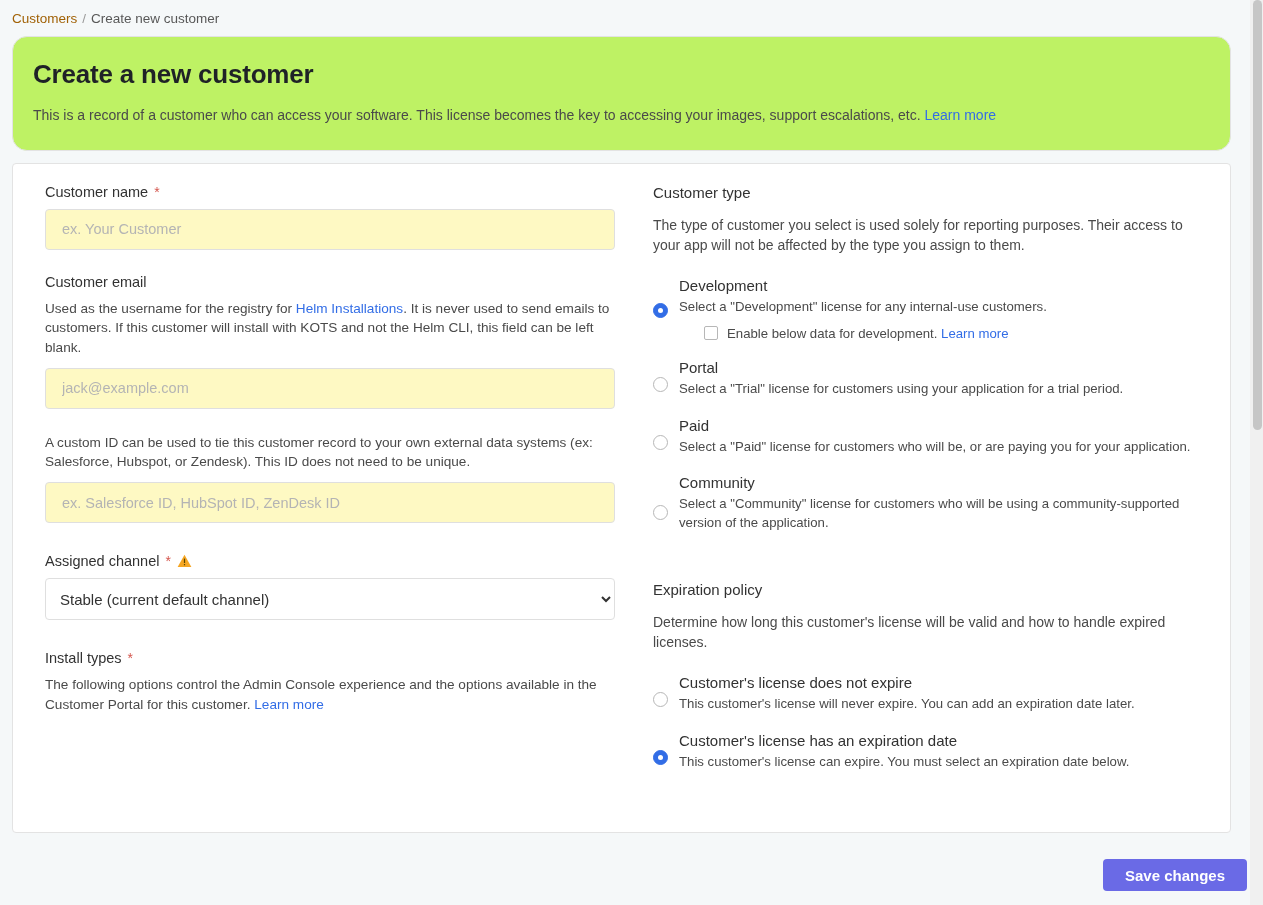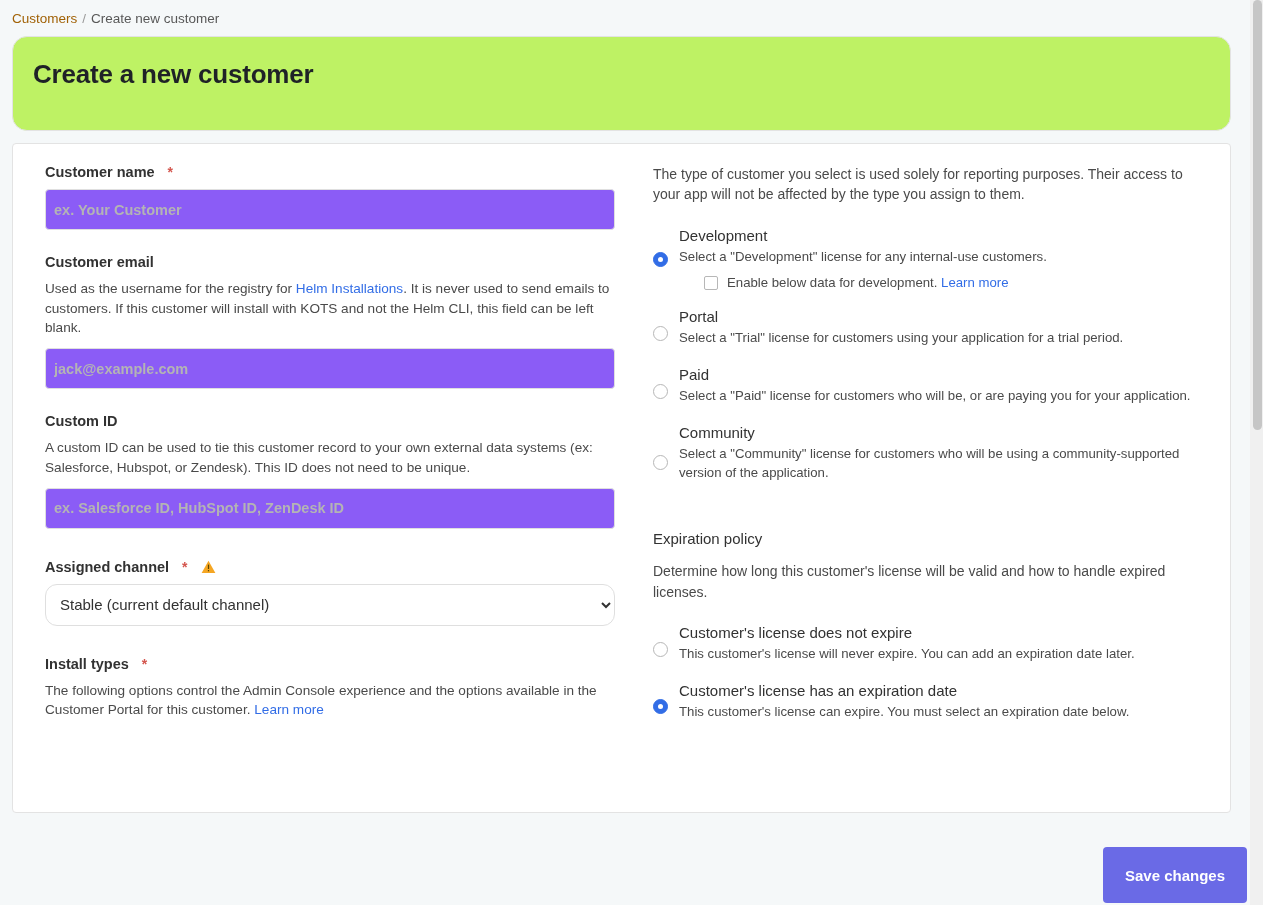--- a/index.html
+++ b/index.html
@@ -69,58 +69,57 @@
   }
   .col-right {
     flex: 1;
     padding: 20px 28px 0 32px;
     border-left: 0;
   }
 
   .field-label {
     font-size: 14.5px;
     color: #323232;
-    font-weight: bold;
+    font-weight: normal;
     margin-bottom: 9px;
     display: flex;
     align-items: center;
-    gap: 13px;
+    gap: 6px;
   }
   .req { color: #d4564e; font-size: 14px; }
   .warn-icon { display: inline-block; width: 15px; height: 14px; position: relative; }
   .warn-icon svg { display: block; }
 
   .helper {
     font-size: 13.6px;
     color: #4a4a4a;
     line-height: 1.45;
     margin-bottom: 10px;
     max-width: 570px;
   }
 
   input.text-input {
     width: 570px;
     height: 41px;
     border: 1px solid #dfdfdf;
     border-radius: 4px;
-    padding: 0 8px;
+    padding: 0 16px;
     font-size: 14.5px;
     color: #323232;
-    background: #8b5cf6;
+    background: #fef9c3;
     outline: none;
     font-family: "Liberation Sans", sans-serif;
-    font-weight: bold;
   }
   input.text-input::placeholder { color: #b4b4b4; }
 
   select.select-input {
     width: 570px;
     height: 42px;
     border: 1px solid #dfdfdf;
-    border-radius: 12px;
+    border-radius: 4px;
     padding: 0 10px;
     font-size: 15px;
     color: #323232;
     background: #fff;
     font-family: "Liberation Sans", sans-serif;
     outline: none;
   }
 
   .gap-24 { height: 24px; }
   .gap-30 { height: 30px; }
@@ -212,21 +211,21 @@
     padding-right: 16px;
   }
   .save-btn {
     background: #6a6ae6;
     color: #fff;
     border: none;
     border-radius: 4px;
     font-size: 15px;
     font-weight: bold;
     padding: 0 22px;
-    height: 56px;
+    height: 32px;
     cursor: pointer;
     font-family: "Liberation Sans", sans-serif;
   }
   .scroll-thumb {
     position: absolute;
     top: 0; right: 1px;
     width: 9px;
     height: 430px;
     background: #c6c6c6;
     border-radius: 5px;
@@ -244,20 +243,24 @@
 <div class="page">
 
   <div class="breadcrumb">
     <a class="crumb-link" href="#">Customers</a>
     <span class="sep">/</span>
     <span class="current">Create new customer</span>
   </div>
 
   <div class="header-card">
     <div class="header-title">Create a new customer</div>
+    <div class="header-desc">
+      <span>This is a record of a customer who can access your software. This license becomes the key to accessing your images, support escalations, etc.</span>
+      <a href="#">Learn more</a>
+    </div>
   </div>
 
   <div class="form-card">
 
     <div class="col-left">
 
       <div class="field-label">
         <span>Customer name</span>
         <span class="req">*</span>
       </div>
@@ -268,23 +271,20 @@
       <div class="field-label">
         <span>Customer email</span>
       </div>
       <div class="helper">
         <span>Used as the username for the registry for </span><a href="#">Helm Installations</a><span>. It is never used to send emails to customers. If this customer will install with KOTS and not the Helm CLI, this field can be left blank.</span>
       </div>
       <input class="text-input" type="text" placeholder="jack@example.com" style="">
 
       <div class="gap-24"></div>
 
-      <div class="field-label">
-        <span>Custom ID</span>
-      </div>
       <div class="helper">A custom ID can be used to tie this customer record to your own external data systems (ex: Salesforce, Hubspot, or Zendesk). This ID does not need to be unique.</div>
       <input class="text-input" type="text" placeholder="ex. Salesforce ID, HubSpot ID, ZenDesk ID" style="">
 
       <div class="gap-30"></div>
 
       <div class="field-label">
         <span>Assigned channel</span>
         <span class="req">*</span>
         <span class="warn-icon">
           <svg width="15" height="14" viewBox="0 0 15 14">
@@ -304,20 +304,21 @@
         <span>Install types</span>
         <span class="req">*</span>
       </div>
       <div class="helper">
         <span>The following options control the Admin Console experience and the options available in the Customer Portal for this customer. </span><a href="#">Learn more</a>
       </div>
     </div>
 
     <div class="col-right">
 
+      <div class="section-title">Customer type</div>
       <div class="section-desc">The type of customer you select is used solely for reporting purposes. Their access to your app will not be affected by the type you assign to them.</div>
 
       <div class="radio-row">
         <div class="radio-ctl checked"></div>
         <div class="radio-body">
           <div class="radio-title">Development</div>
           <div class="radio-sub">Select a "Development" license for any internal-use customers.</div>
           <div class="checkbox-row">
             <div class="checkbox-ctl"></div>
             <div class="checkbox-label">

